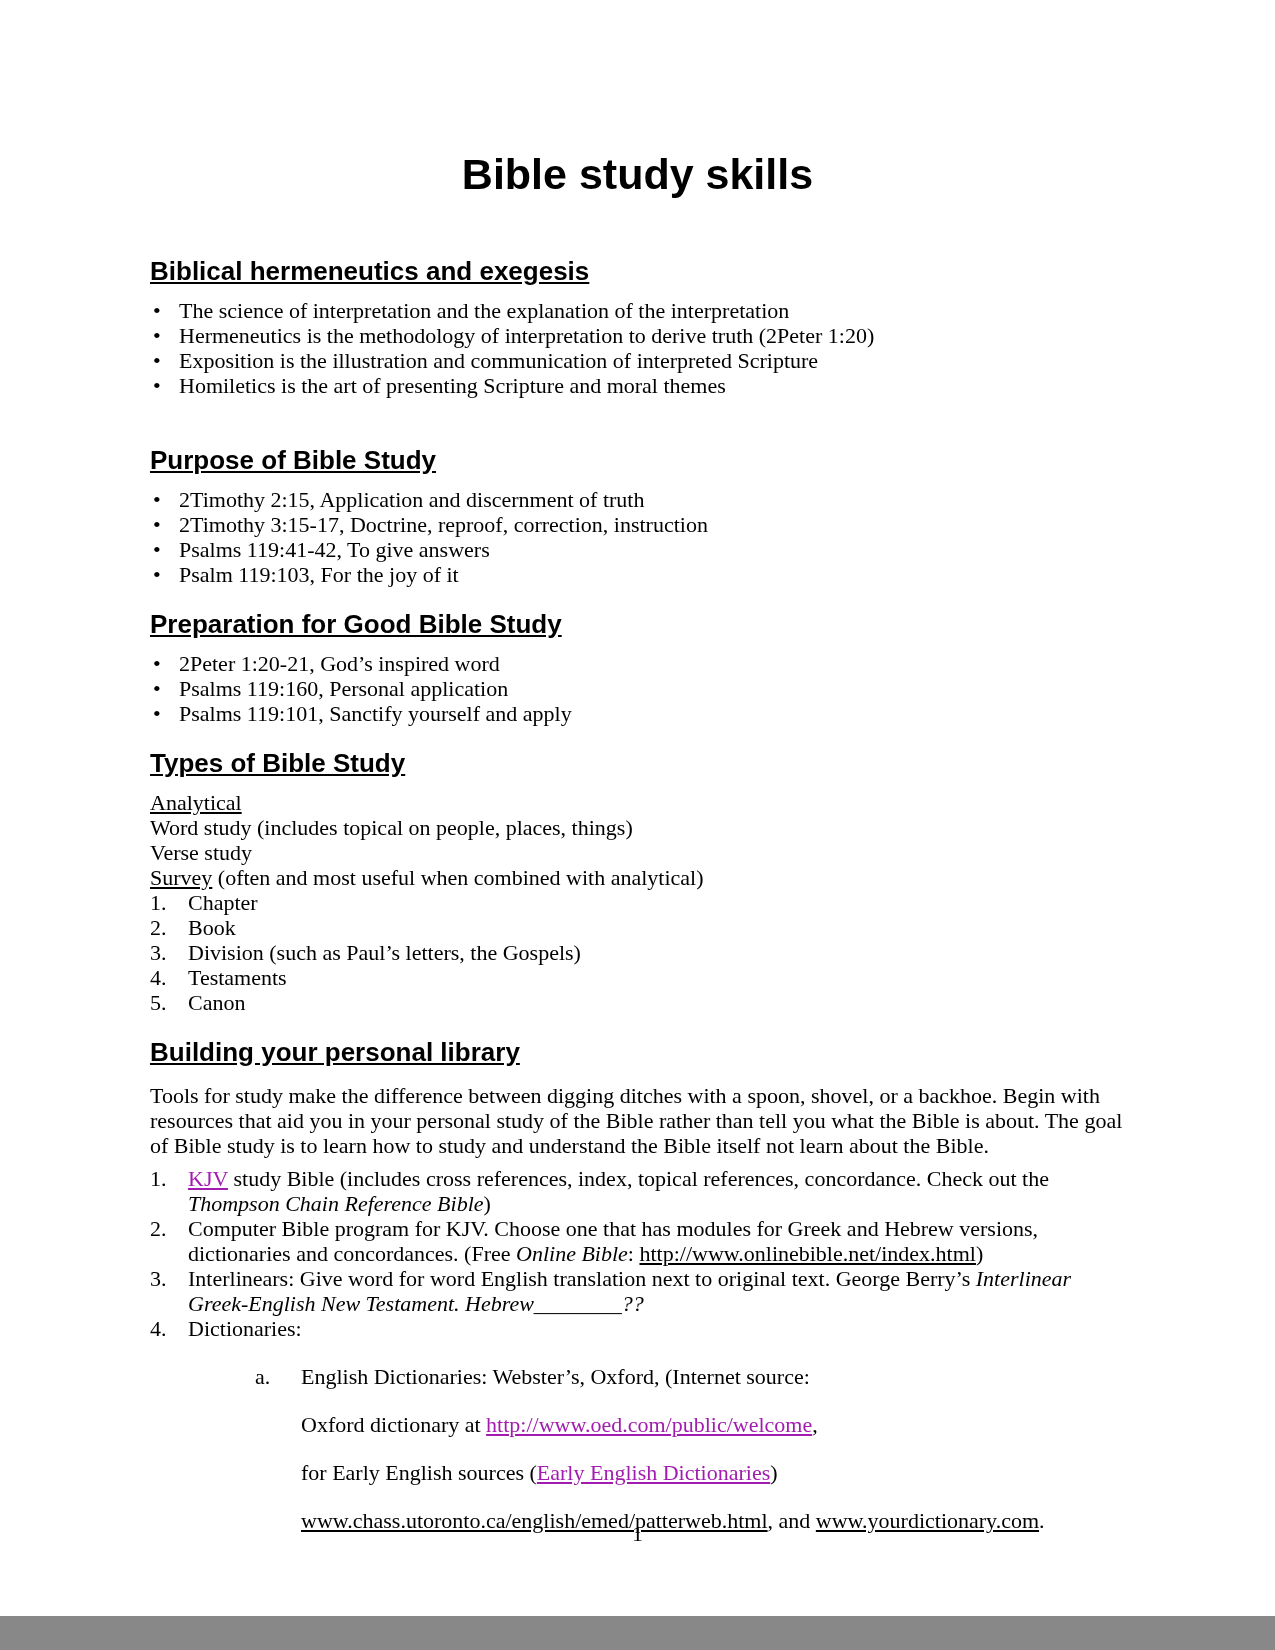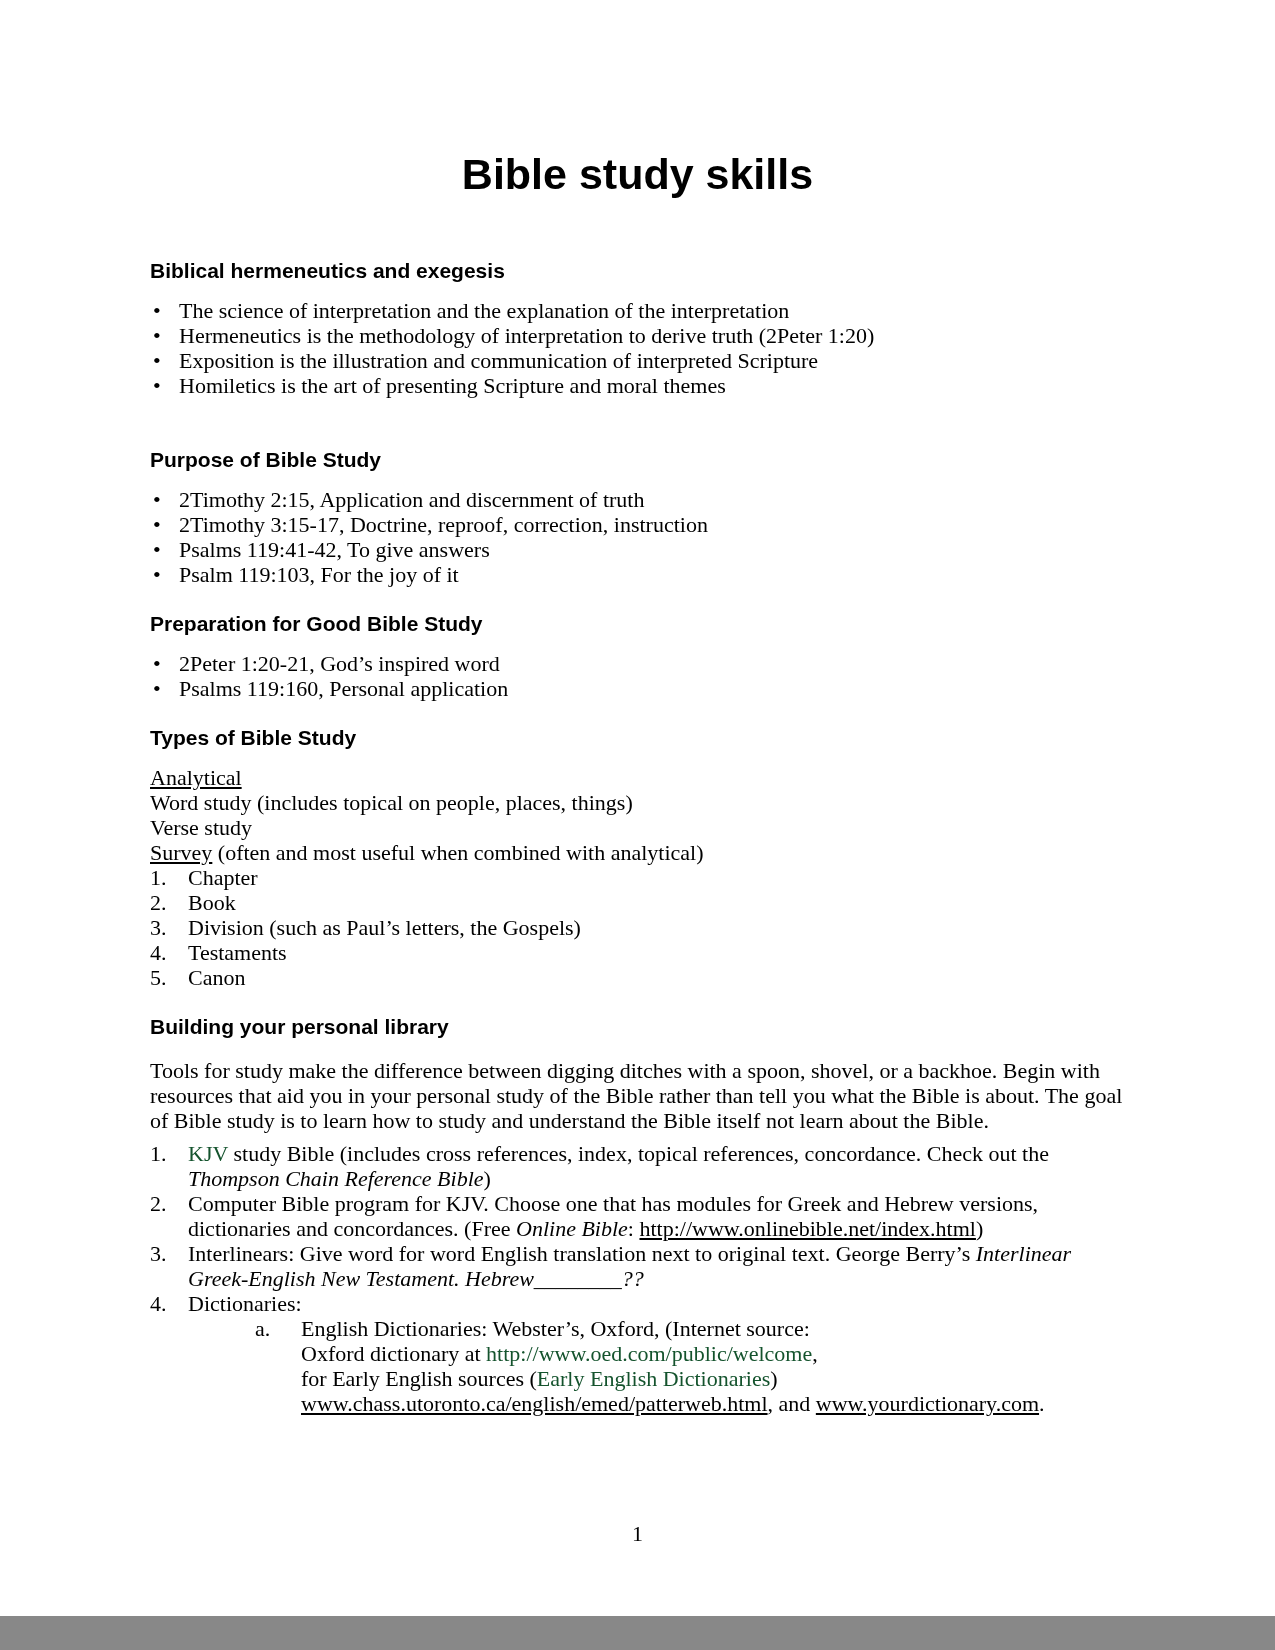--- a/index.html
+++ b/index.html
@@ -21,23 +21,24 @@
     font-family: "Liberation Sans", sans-serif;
     font-weight: bold;
     font-size: 43px;
     line-height: 48px;
     text-align: center;
     margin: 0 0 56px 0;
   }
   .h2 {
     font-family: "Liberation Sans", sans-serif;
     font-weight: bold;
-    font-size: 21px;
+    font-size: 26px;
     line-height: 34px;
     margin: 20px 0 10px 0;
+    text-decoration: underline;
   }
   ul.bullets { list-style: none; margin: 0; padding: 0; }
   ul.bullets li {
     position: relative;
     padding-left: 29px;
   }
   ul.bullets li::before {
     content: "\2022";
     position: absolute;
     left: 3px;
@@ -48,22 +49,22 @@
   .u { text-decoration: underline; }
   i { font-style: italic; }
   .numlist, .liblist { list-style: none; margin: 0; padding: 0; }
   .numlist li, .liblist li { position: relative; padding-left: 38px; }
   .numlist .num, .liblist .num { position: absolute; left: 0; top: 0; }
   .liblist { margin-top: 8px; }
   .intro { margin: 14px 0 0 0; }
   .sublist { margin: 0; }
   .subitem { position: relative; }
   .subitem .letter { position: absolute; left: 67px; top: 0; }
-  .subitem .subline { padding-left: 113px; }
-  a.lnk { color: #14532d; cursor: pointer; text-align: right; }
+  .subitem .subline { padding-left: 113px; margin-top: 23px; }
+  a.lnk { color: #a21caf; text-decoration: underline; cursor: pointer; text-align: right; }
   a.lnk-plain { color: #000000; text-decoration: underline; cursor: pointer; }
   .page-number {
     position: absolute;
     bottom: 70px;
     left: 150px;
     right: 150px;
     text-align: center;
     line-height: 25px;
   }
 </style>
@@ -93,20 +94,21 @@
       <li>Psalms 119:41-42, To give answers</li>
       <li>Psalm 119:103, For the joy of it</li>
     </ul>
   </section>
 
   <section>
     <h2 class="h2">Preparation for Good Bible Study</h2>
     <ul class="bullets">
       <li>2Peter 1:20-21, God’s inspired word</li>
       <li>Psalms 119:160, Personal application</li>
+      <li>Psalms 119:101, Sanctify yourself and apply</li>
     </ul>
   </section>
 
   <section>
     <h2 class="h2">Types of Bible Study</h2>
     <div class="types-line"><span class="u">Analytical</span></div>
     <div class="types-line">Word study (includes topical on people, places, things)</div>
     <div class="types-line">Verse study</div>
     <div class="types-line"><span class="u">Survey</span><span> (often and most useful when combined with analytical)</span></div>
     <ol class="numlist">

